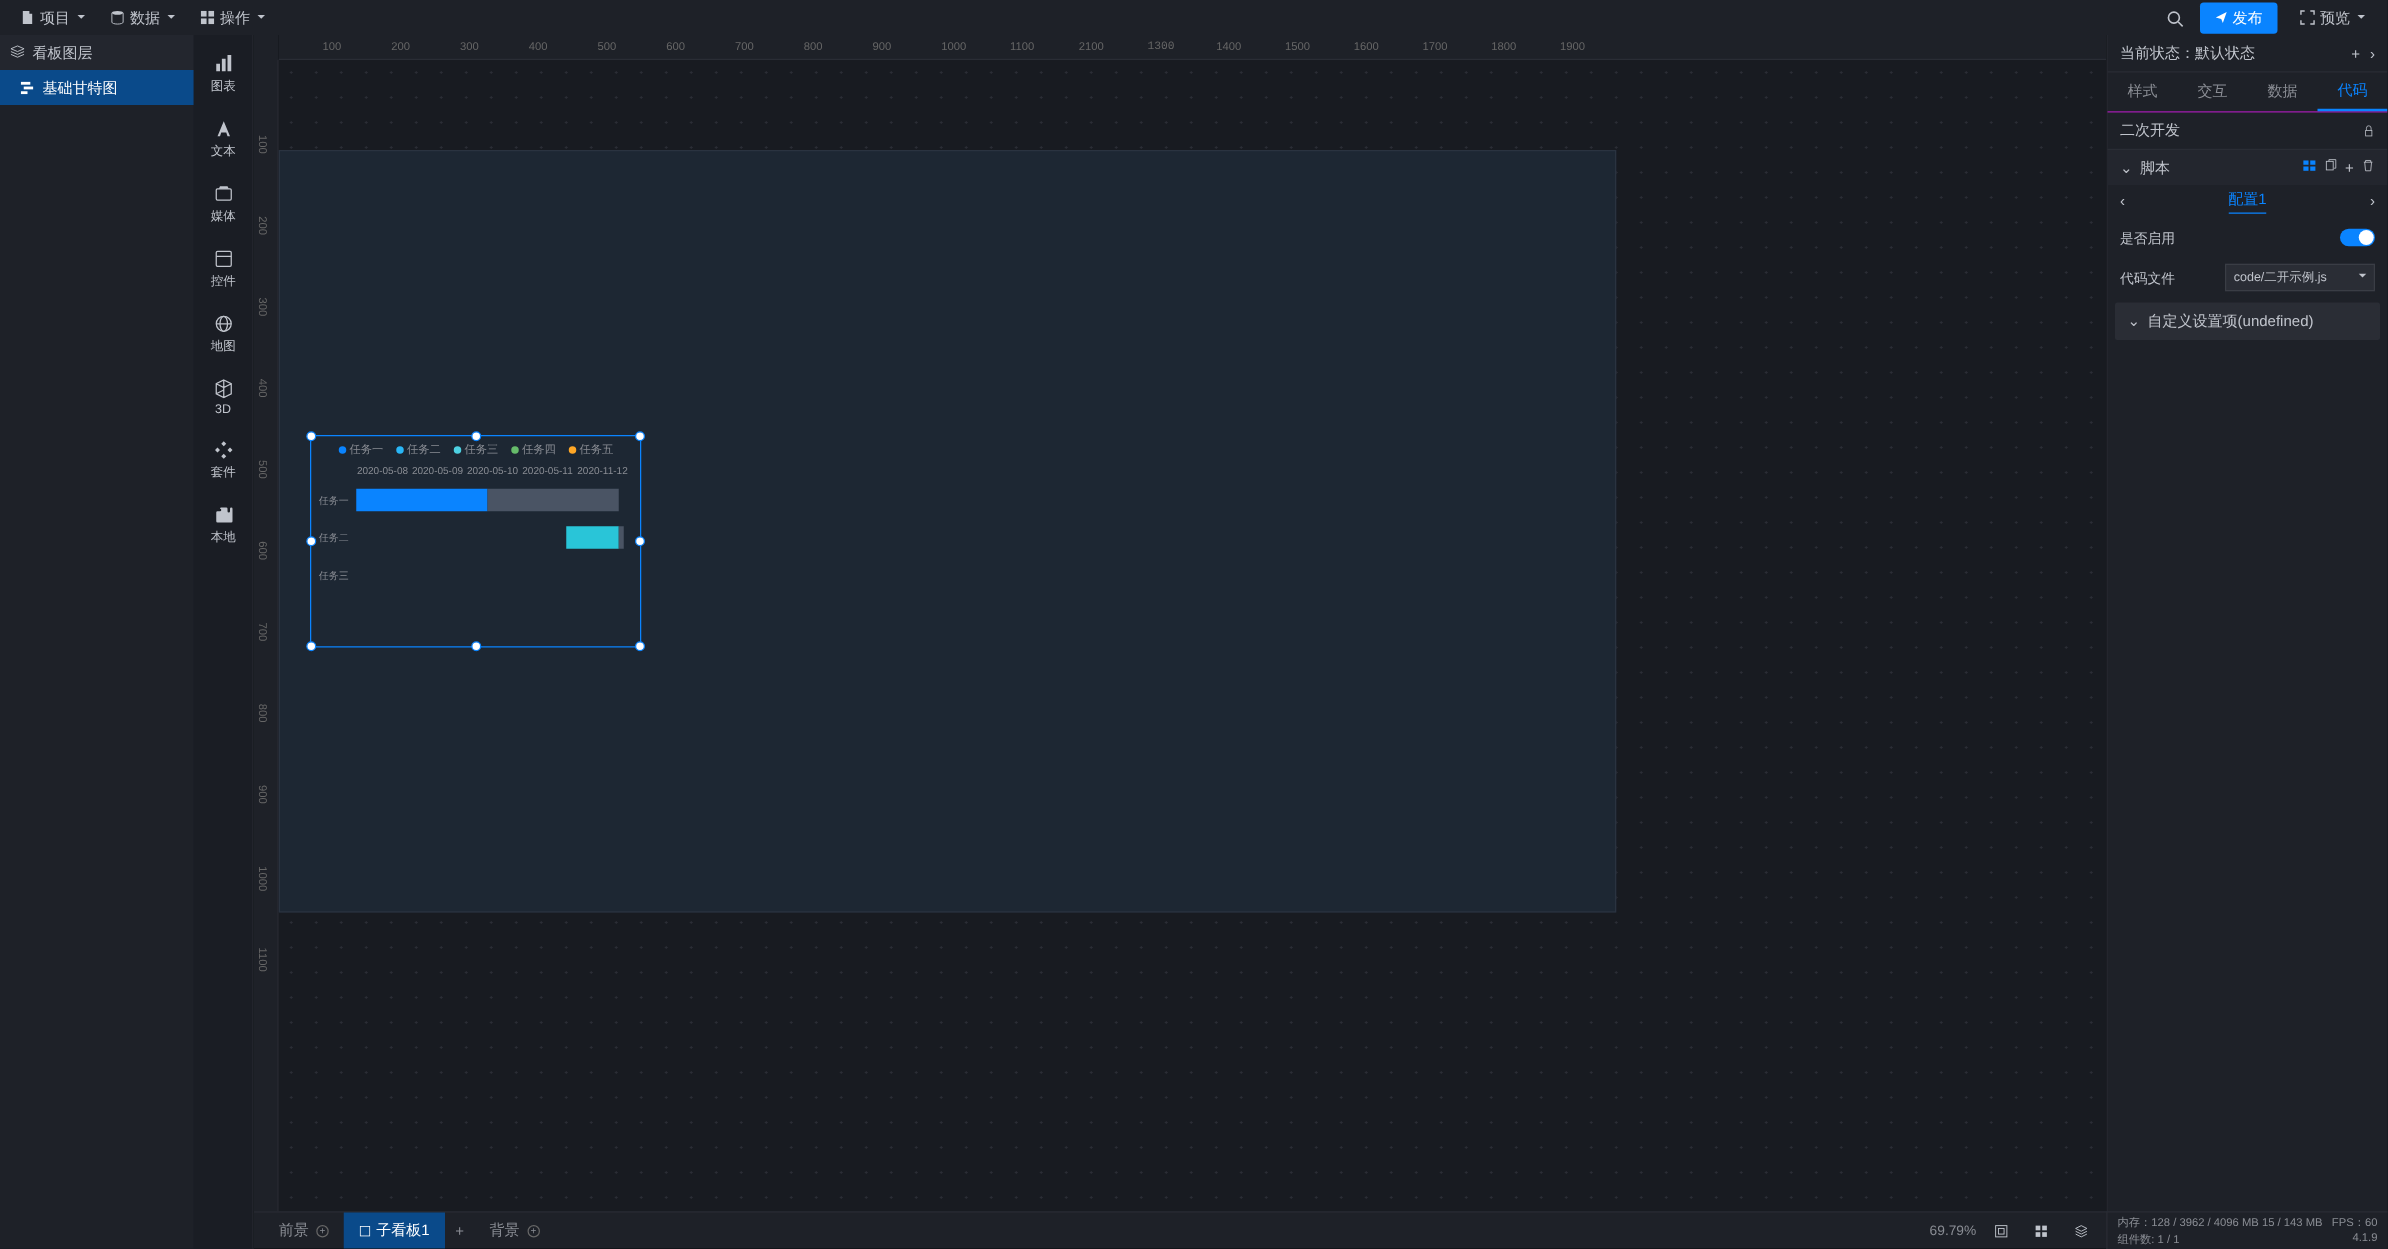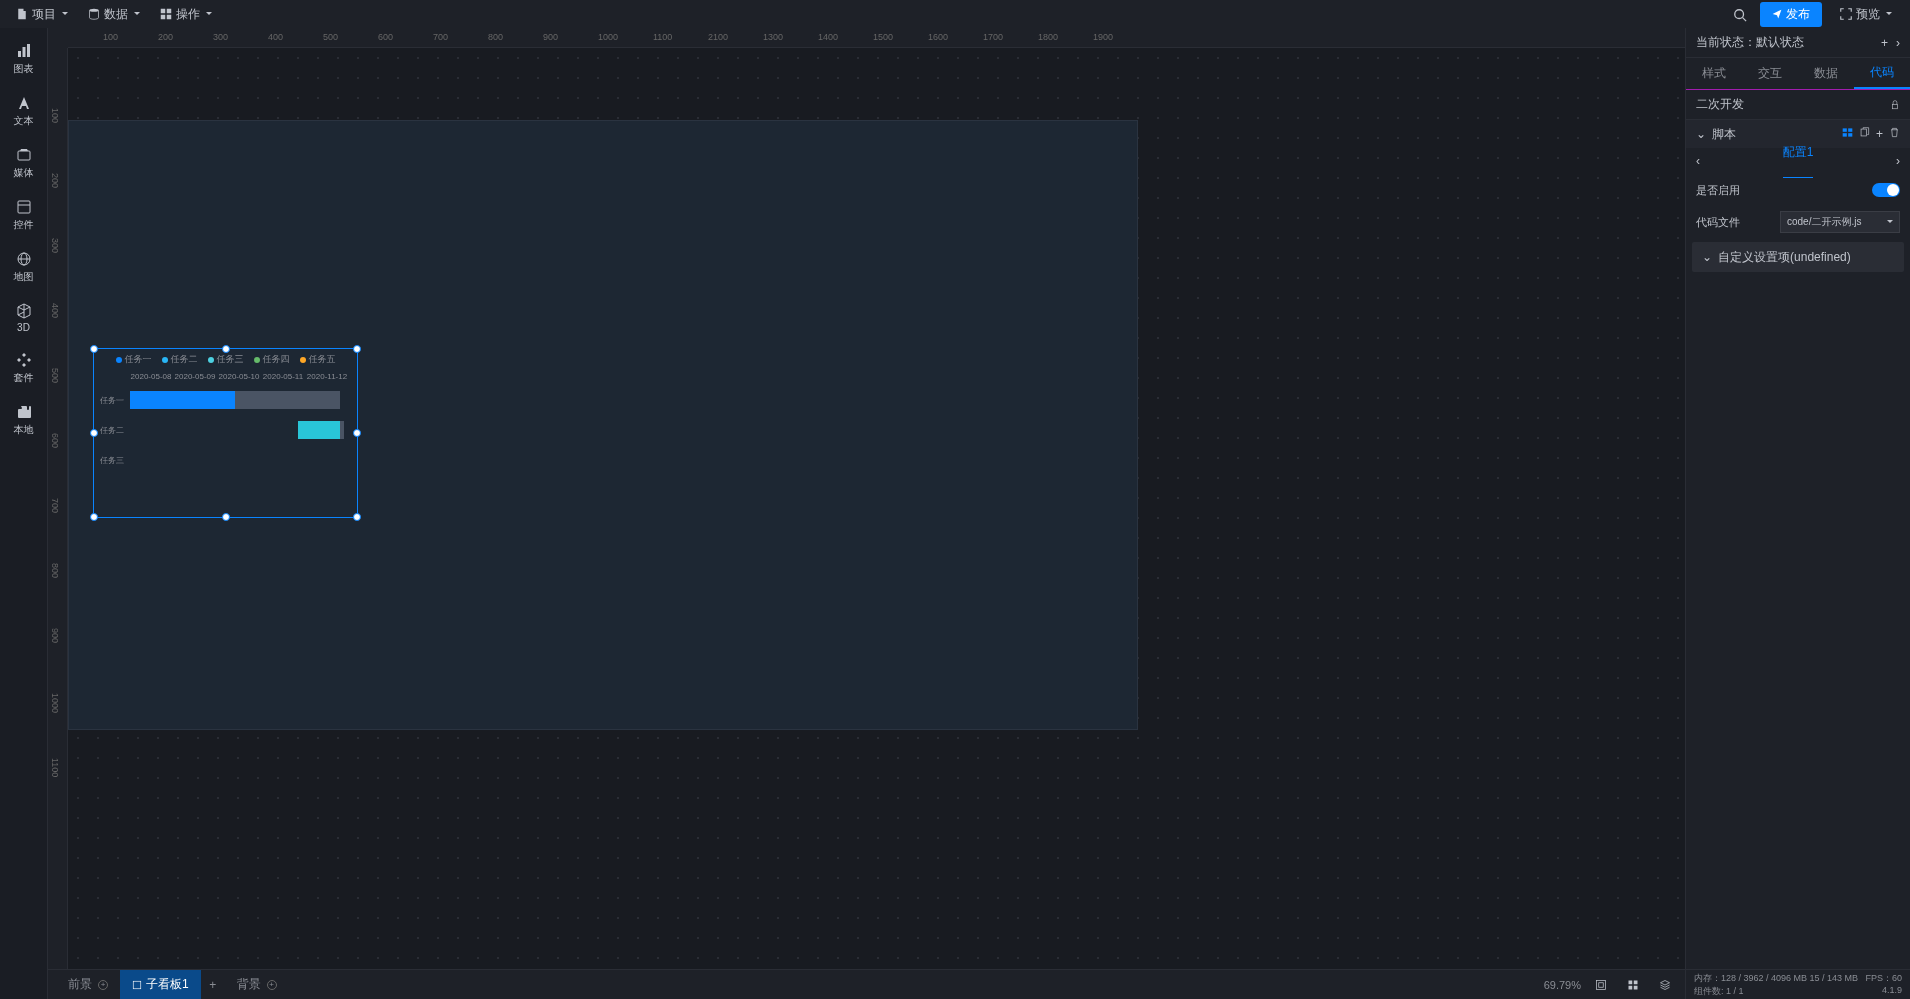--- a/index.html
+++ b/index.html
@@ -53,21 +53,21 @@
 .right-panel{width:225px;background:#1e2128;display:flex;flex-direction:column;border-left:1px solid #2a2d35}
 .rp-status{height:30px;display:flex;align-items:center;padding:0 10px;justify-content:space-between;border-bottom:1px solid #2a2d35}
 .rp-tabs{height:32px;display:flex;border-bottom:1px solid #a21caf}
 .rp-tab{flex:1;display:flex;align-items:center;justify-content:center;cursor:pointer;color:#8a8d94;font-size:12px}
 .rp-tab.active{color:#0a84ff;border-bottom:2px solid #0a84ff}
 .rp-section-header{height:30px;display:flex;align-items:center;justify-content:space-between;padding:0 10px;border-bottom:1px solid #2a2d35}
 .rp-collapse{height:28px;display:flex;align-items:center;padding:0 10px;background:#23262e;gap:6px;justify-content:space-between}
 .rp-collapse-left{display:flex;align-items:center;gap:6px}
 .rp-collapse-icons{display:flex;gap:6px}
 .rp-sub-tab{height:26px;display:flex;align-items:center;padding:0 10px;justify-content:space-between}
-.rp-sub-tab-inner{display:flex;align-items:center;gap:6px;color:#0a84ff;border-bottom:1px solid #0a84ff;padding-bottom:16px}
+.rp-sub-tab-inner{display:flex;align-items:center;gap:6px;color:#0a84ff;border-bottom:1px solid #0a84ff;padding-bottom:2px}
 .rp-field{height:32px;display:flex;align-items:center;padding:0 10px;justify-content:space-between}
 .rp-field-label{font-size:11px;color:#c0c4cc}
 .toggle{width:28px;height:14px;background:#0a84ff;border-radius:7px;position:relative;cursor:pointer}
 .toggle-dot{position:absolute;right:1px;top:1px;width:12px;height:12px;background:#fff;border-radius:50%}
 .rp-select{width:120px;height:22px;background:#2a2d35;border:1px solid #3a3d45;display:flex;align-items:center;justify-content:space-between;padding:0 6px;font-size:10px;cursor:pointer;color:#c0c4cc}
 .rp-custom-row{height:30px;display:flex;align-items:center;padding:0 10px;background:#2a2d35;margin:4px 6px;border-radius:2px;gap:6px}
 .statusbar{position:absolute;bottom:0;right:0;width:225px;height:30px;background:#1e2128;display:flex;flex-direction:column;justify-content:center;padding:1px 8px;border-top:1px solid #2a2d35;border-left:1px solid #2a2d35;font-size:9px;color:#8a8d94}
 .statusbar-row{display:flex;justify-content:space-between}
 svg{fill:currentColor}
 .chev-down::after{content:"";display:inline-block;border:3px solid transparent;border-top-color:currentColor;margin-left:2px;vertical-align:middle}
@@ -121,20 +121,36 @@
       <svg width="12" height="12" viewBox="0 0 16 16">
           <path d="M1 5V1h4M11 1h4v4M15 11v4h-4M5 15H1v-4" fill="none" stroke="currentColor" stroke-width="1.5"></path>
         </svg>
       <span>预览</span>
       <span class="chev-down"></span>
     </div>
   </div>
 </div>
 
 <div class="main">
+  <div class="left-panel">
+    <div class="panel-header">
+      <svg width="12" height="12" viewBox="0 0 16 16">
+          <path d="M8 1l7 3-7 3-7-3 7-3zm-7 6l7 3 7-3M1 10l7 3 7-3" fill="none" stroke="currentColor"></path>
+        </svg>
+      <span>看板图层</span>
+    </div>
+    <div class="layer-item">
+      <svg width="12" height="12" viewBox="0 0 16 16">
+          <rect x="1" y="2" width="10" height="3"></rect>
+          <rect x="4" y="7" width="10" height="3"></rect>
+          <rect x="1" y="12" width="7" height="3"></rect>
+        </svg>
+      <span>基础甘特图</span>
+    </div>
+  </div>
 
   <div class="toolbar">
     <div class="tool-item">
       <div class="tool-icon">
           <svg width="16" height="16" viewBox="0 0 16 16">
             <rect x="2" y="8" width="3" height="6"></rect>
             <rect x="6.5" y="4" width="3" height="10"></rect>
             <rect x="11" y="1" width="3" height="13"></rect>
           </svg>
         </div>
@@ -210,21 +226,21 @@
         <span class="ruler-tick" style="left: 145px;">300</span>
         <span class="ruler-tick" style="left: 200px;">400</span>
         <span class="ruler-tick" style="left: 255px;">500</span>
         <span class="ruler-tick" style="left: 310px;">600</span>
         <span class="ruler-tick" style="left: 365px;">700</span>
         <span class="ruler-tick" style="left: 420px;">800</span>
         <span class="ruler-tick" style="left: 475px;">900</span>
         <span class="ruler-tick" style="left: 530px;">1000</span>
         <span class="ruler-tick" style="left: 585px;">1100</span>
         <span class="ruler-tick" style="left: 640px;">2100</span>
-        <span class="ruler-tick" style="left: 695px;">1300</span>
+        <span class="ruler-tick" style="left: 695px; font-family: Liberation Mono, monospace;">1300</span>
         <span class="ruler-tick" style="left: 750px;">1400</span>
         <span class="ruler-tick" style="left: 805px;">1500</span>
         <span class="ruler-tick" style="left: 860px;">1600</span>
         <span class="ruler-tick" style="left: 915px;">1700</span>
         <span class="ruler-tick" style="left: 970px;">1800</span>
         <span class="ruler-tick" style="left: 1025px;">1900</span>
       </div>
     <div class="ruler-v" id="ruler-v">
         <span class="ruler-tick" style="top: 60px;">100</span>
         <span class="ruler-tick" style="top: 125px;">200</span>

